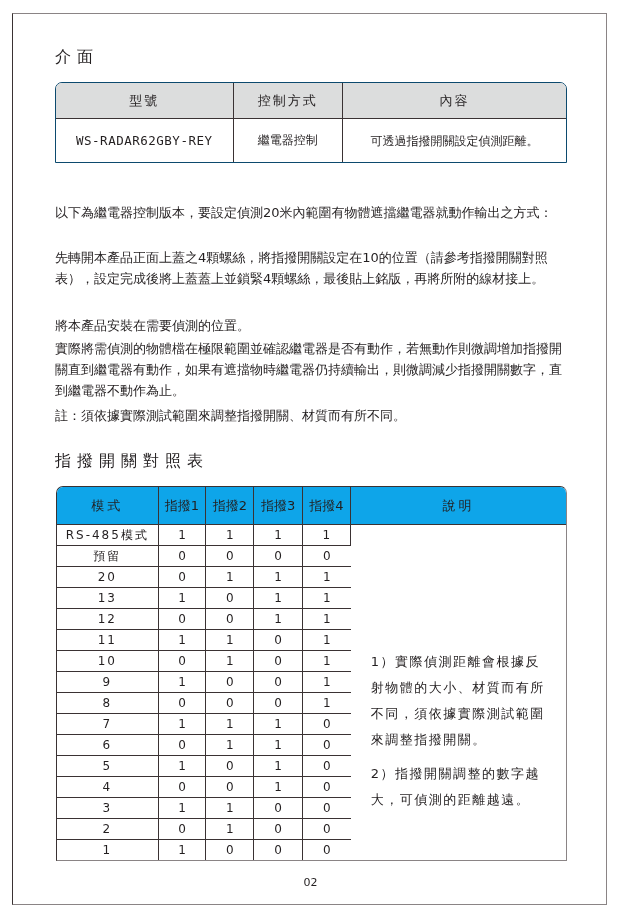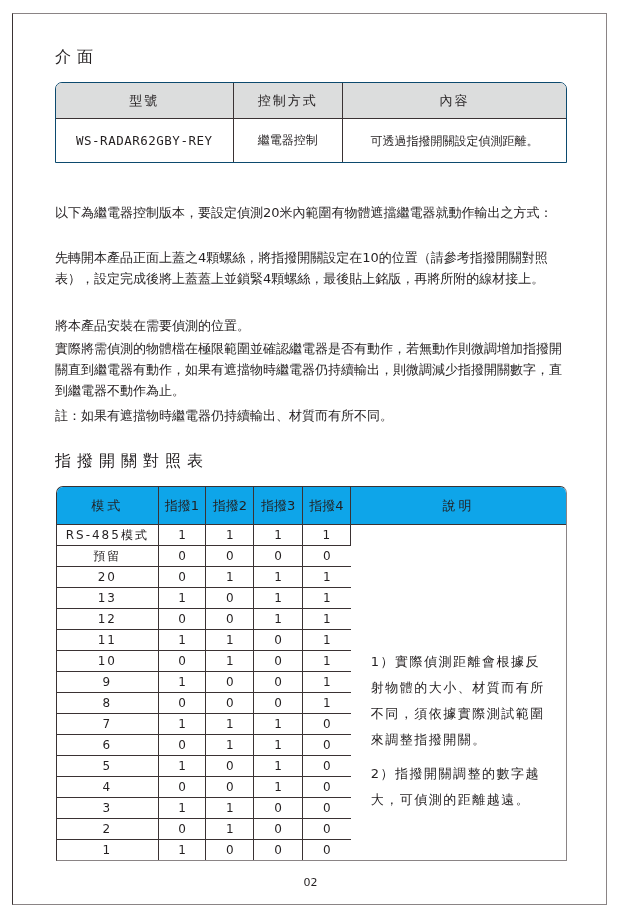--- a/index.html
+++ b/index.html
@@ -74,21 +74,21 @@
       <td>繼電器控制</td>
       <td class="desc single">可透過指撥開關設定偵測距離。</td>
     </tr>
   </tbody>
 </table>
 
 <div class="body-text" id="p1">以下為繼電器控制版本，要設定偵測20米內範圍有物體遮擋繼電器就動作輸出之方式：</div>
 <div class="body-text" id="p2">先轉開本產品正面上蓋之4顆螺絲，將指撥開關設定在10的位置（請參考指撥開關對照表），設定完成後將上蓋蓋上並鎖緊4顆螺絲，最後貼上銘版，再將所附的線材接上。</div>
 <div class="body-text" id="p3">將本產品安裝在需要偵測的位置。</div>
 <div class="body-text" id="p4">實際將需偵測的物體檔在極限範圍並確認繼電器是否有動作，若無動作則微調增加指撥開關直到繼電器有動作，如果有遮擋物時繼電器仍持續輸出，則微調減少指撥開關數字，直到繼電器不動作為止。</div>
-<div class="body-text" id="p5">註：如果有遮擋物時繼電器仍持續輸出、材質而有所不同。</div>
+<div class="body-text" id="p5">註：須依據實際測試範圍來調整指撥開關、材質而有所不同。</div>
 
 <h2 class="section-title" id="title2" style="margin:0;">指撥開關對照表</h2>
 
 <table id="dip-table">
   <colgroup>
     <col style="width:102px">
       <col style="width:48px">
       <col style="width:48px">
       <col style="width:49px">
       <col style="width:48px">

